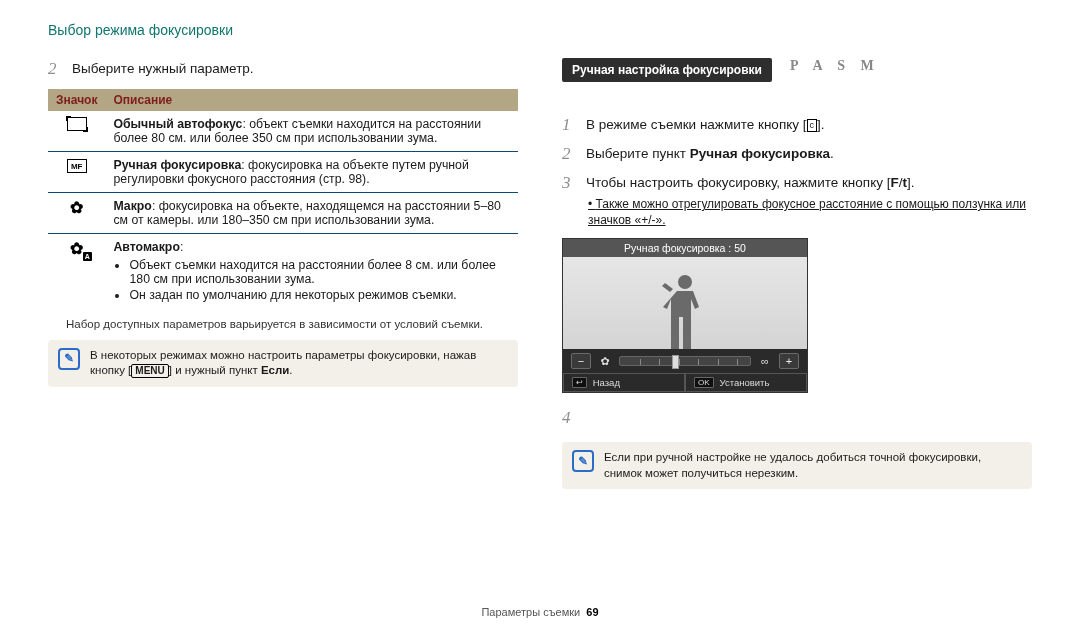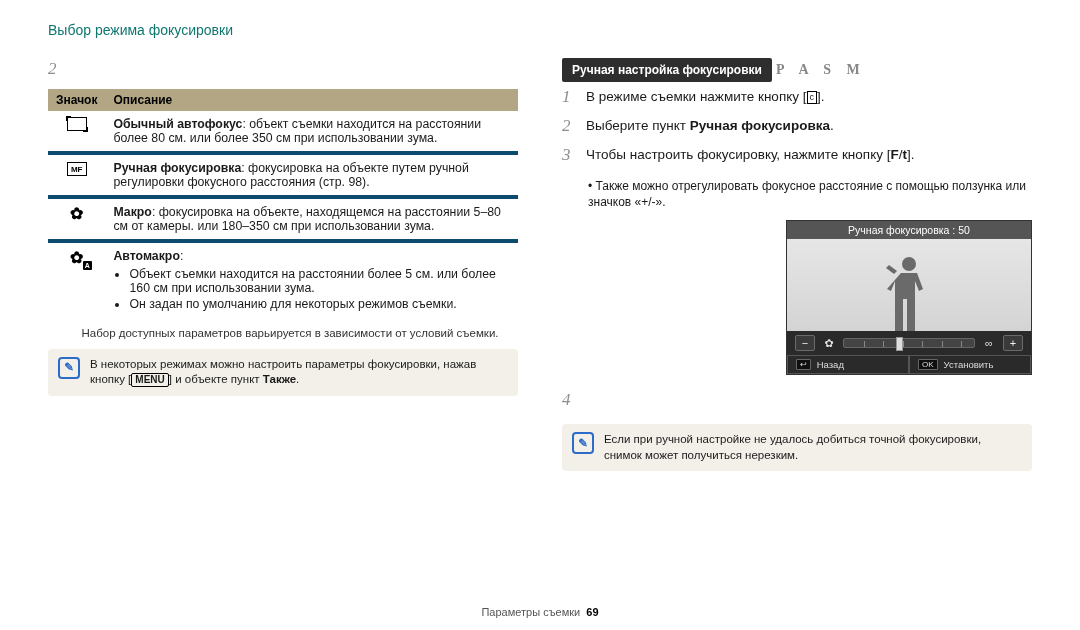--- a/index.html
+++ b/index.html
@@ -36,46 +36,47 @@
   .step .num {
     font-style: italic;
     font-weight: normal;
     font-size: 17px;
     color: #8e8e8e;
     min-width: 14px;
     font-family: Georgia, "Times New Roman", serif;
   }
   .step .body { padding-top: 2px; }
   .step .sub {
-    margin-top: 14px;
+    margin-top: 4px;
     font-size: 12px;
+    text-decoration: underline;
   }
   .step .sub li::before {
     content: "• ";
   }
   .step .sub li { list-style: none; margin-left: 2px; }
   b.heavy { font-weight: bold; }
   
   table.docs {
     width: 100%;
     border-collapse: collapse;
     font-size: 12.3px;
     margin-top: 8px;
   }
   table.docs thead th {
     background: #b2a684;
-    color: #000000;
+    color: #7f1d1d;
     font-weight: bold;
     text-align: left;
     padding: 4px 8px;
     font-size: 12px;
   }
   table.docs tbody td {
     padding: 6px 8px;
-    border-bottom: 4px solid #0c4a6e;
+    border-bottom: 1px solid #0c4a6e;
     vertical-align: top;
   }
   table.docs tbody tr:last-child td { border-bottom: none; }
   td.icon-cell {
     width: 46px;
     text-align: center;
     padding-top: 10px;
     text-decoration: underline;
   }
   .faux-icon {
@@ -99,21 +100,20 @@
     position: absolute; bottom: -3px; right: -4px;
     background: #000; color: #fff; font-size: 7px;
     width: 9px; height: 9px; line-height: 9px; border-radius: 1px;
   }
   td.desc-cell ul.bullet { margin-top: 4px; padding-left: 12px; }
   td.desc-cell ul.bullet li { list-style: disc; margin-left: 4px; margin-bottom: 2px; }
   .footnote {
     font-size: 11.5px;
     color: #333;
     margin: 8px 4px 10px 18px;
-    text-align: center;
   }
   
   .infobox {
     display: flex;
     gap: 10px;
     background: #f2f0e9;
     border-radius: 4px;
     padding: 8px 10px;
     font-size: 11.5px;
     line-height: 1.35;
@@ -140,43 +140,43 @@
     border: 1px solid #000;
     border-radius: 2px;
     padding: 0 3px;
     font-weight: bold;
     font-size: 11px;
     display: inline-block;
   }
   
   .rc-heading {
     display: flex;
-    align-items: center;
-    gap: 4px;
-    margin-bottom: 4px;
+    align-items: flex-start;
+    gap: 18px;
+    margin-bottom: 32px;
   }
   .rc-heading .black-bar {
     background: #2e2e2e;
     color: #fff;
     font-weight: bold;
     font-size: 12px;
     padding: 5px 10px;
     border-radius: 2px;
   }
   .rc-heading .modes {
     font-family: Georgia, serif;
     letter-spacing: 6px;
     color: #888;
     font-size: 14px;
     font-weight: bold;
   }
   
   .preview-wrap {
     display: flex;
-    justify-content: flex-end;
+    justify-content: flex-start;
     margin: 10px 0 14px 0;
   }
   .preview {
     width: 246px;
     border: 1px solid #333;
   }
   .preview .top {
     background: #555;
     color: #fff;
     font-size: 10.5px;
@@ -281,20 +281,21 @@
 </head>
 <body>
 
 <div class="page-header">Выбор режима фокусировки</div>
 
 <div class="columns">
 
   <div class="col">
     <div class="step">
       <div class="num">2</div>
+      <div class="body">Выберите нужный параметр.</div>
     </div>
 
     <table class="docs">
       <thead>
         <tr>
           <th>Значок</th>
           <th>Описание</th>
         </tr>
       </thead>
       <tbody>
@@ -314,34 +315,34 @@
           <td class="icon-cell"><span class="faux-icon macro">✿</span></td>
           <td class="desc-cell">
             <b class="heavy">Макро</b><span>: фокусировка на объекте, находящемся на расстоянии 5–80 см от камеры. или 180–350 см при использовании зума.</span>
           </td>
         </tr>
         <tr>
           <td class="icon-cell"><span class="faux-icon automacro">✿<span class="sub-a">A</span></span></td>
           <td class="desc-cell">
             <b class="heavy">Автомакро</b>:
             <ul class="bullet">
-              <li>Объект съемки находится на расстоянии более 5 см. или более 160 см при использовании зума.</li>
+              <li>Объект съемки находится на расстоянии более 8 см. или более 180 см при использовании зума.</li>
               <li>Он задан по умолчанию для некоторых режимов съемки.</li>
             </ul>
           </td>
         </tr>
       </tbody>
     </table>
 
     <div class="footnote">Набор доступных параметров варьируется в зависимости от условий съемки.</div>
 
     <div class="infobox">
       <div class="info-icon">✎</div>
       <div>
-        <span>В некоторых режимах можно настроить параметры фокусировки, нажав кнопку [</span><span class="menu-btn">MENU</span><span>] и объекте пункт </span><b>Также</b><span>.</span>
+        <span>В некоторых режимах можно настроить параметры фокусировки, нажав кнопку [</span><span class="menu-btn">MENU</span><span>] и нужный пункт </span><b>Если</b><span>.</span>
       </div>
     </div>
   </div>
 
   <div class="col">
     <div class="rc-heading">
       <div class="black-bar">Ручная настройка фокусировки</div>
       <div class="modes">P A S M</div>
     </div>
 

